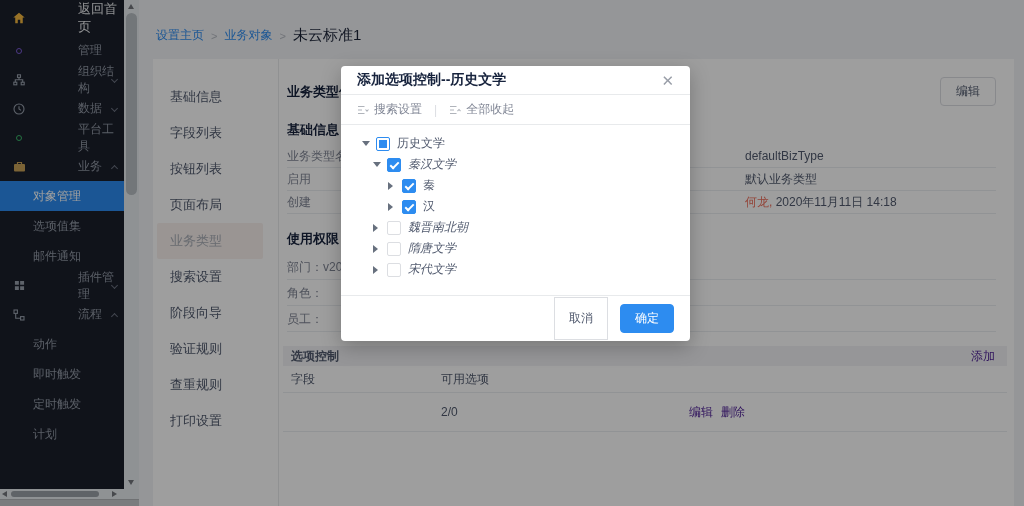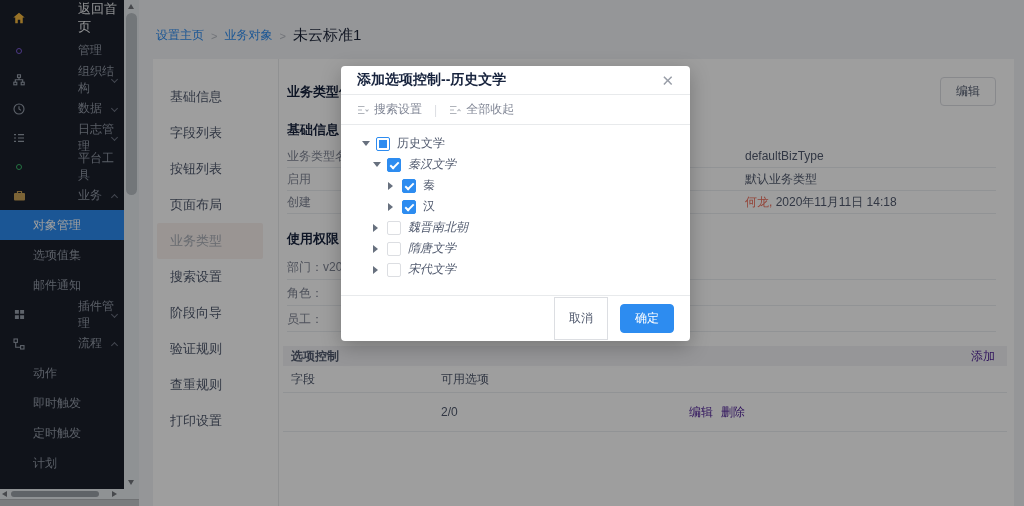--- a/index.html
+++ b/index.html
@@ -126,29 +126,20 @@
       <svg width="12" height="12" viewBox="0 0 12 12" fill="none" stroke="#98a0ac" stroke-width="1.1">
           <circle cx="6" cy="6" r="5"></circle>
           <path d="M6 3.2V6l2 1.4"></path>
         </svg>
     </span>
     <span>数据</span>
     <span class="chev down"></span>
   </div>
   <div class="sb-item">
     <span class="sb-ico">
-      <svg width="12" height="12" viewBox="0 0 12 12" stroke="#98a0ac" stroke-width="1.1">
-          <path d="M1 2.6h2M5 2.6h6M1 6h2M5 6h6M1 9.4h2M5 9.4h6"></path>
-        </svg>
-    </span>
-    <span>日志管理</span>
-    <span class="chev down"></span>
-  </div>
-  <div class="sb-item">
-    <span class="sb-ico">
         <span class="ring green"></span>
       </span>
     <span>平台工具</span>
   </div>
   <div class="sb-item">
     <span class="sb-ico">
       <svg width="13" height="13" viewBox="0 0 13 13">
           <rect x="1" y="4" width="11" height="7.5" rx="1" fill="#c9a257"></rect>
           <path d="M4.5 4V2.5h4V4" stroke="#c9a257" stroke-width="1.2" fill="none"></path>
         </svg>

